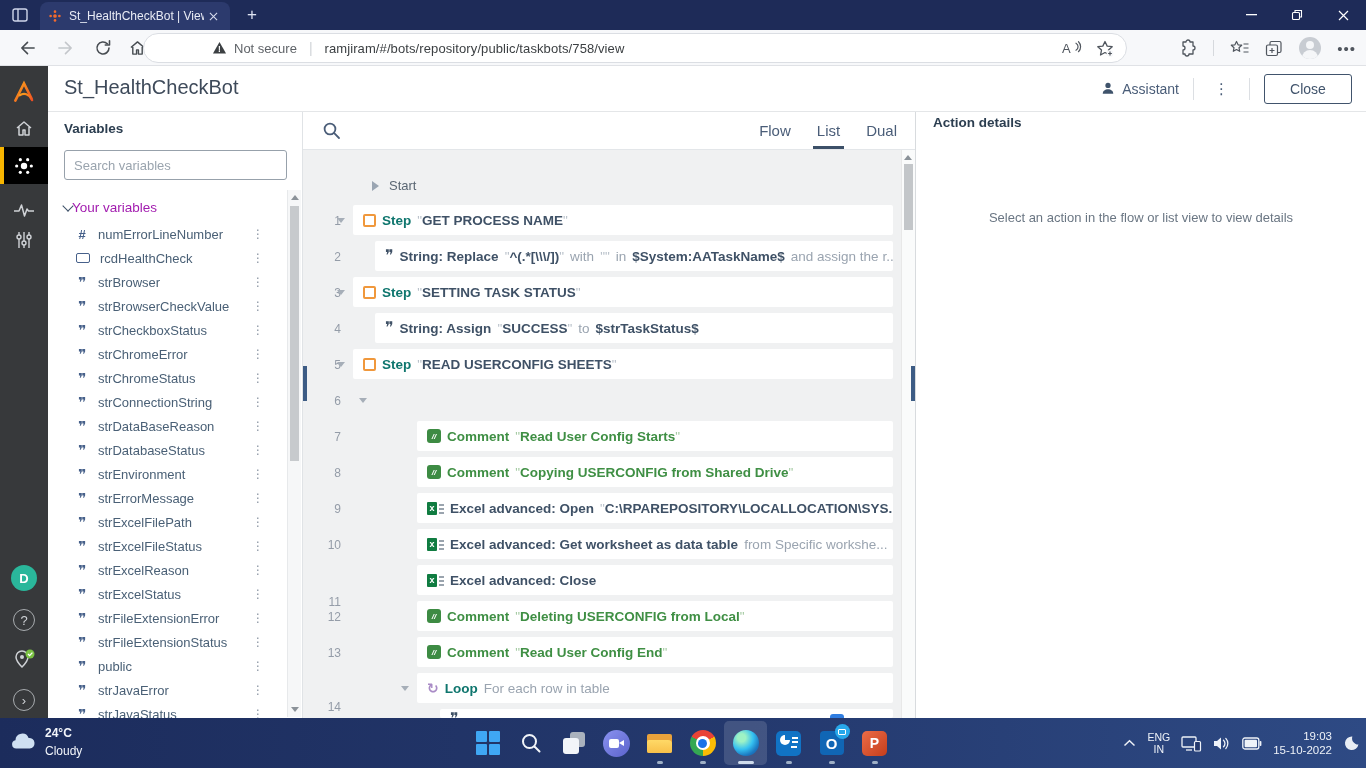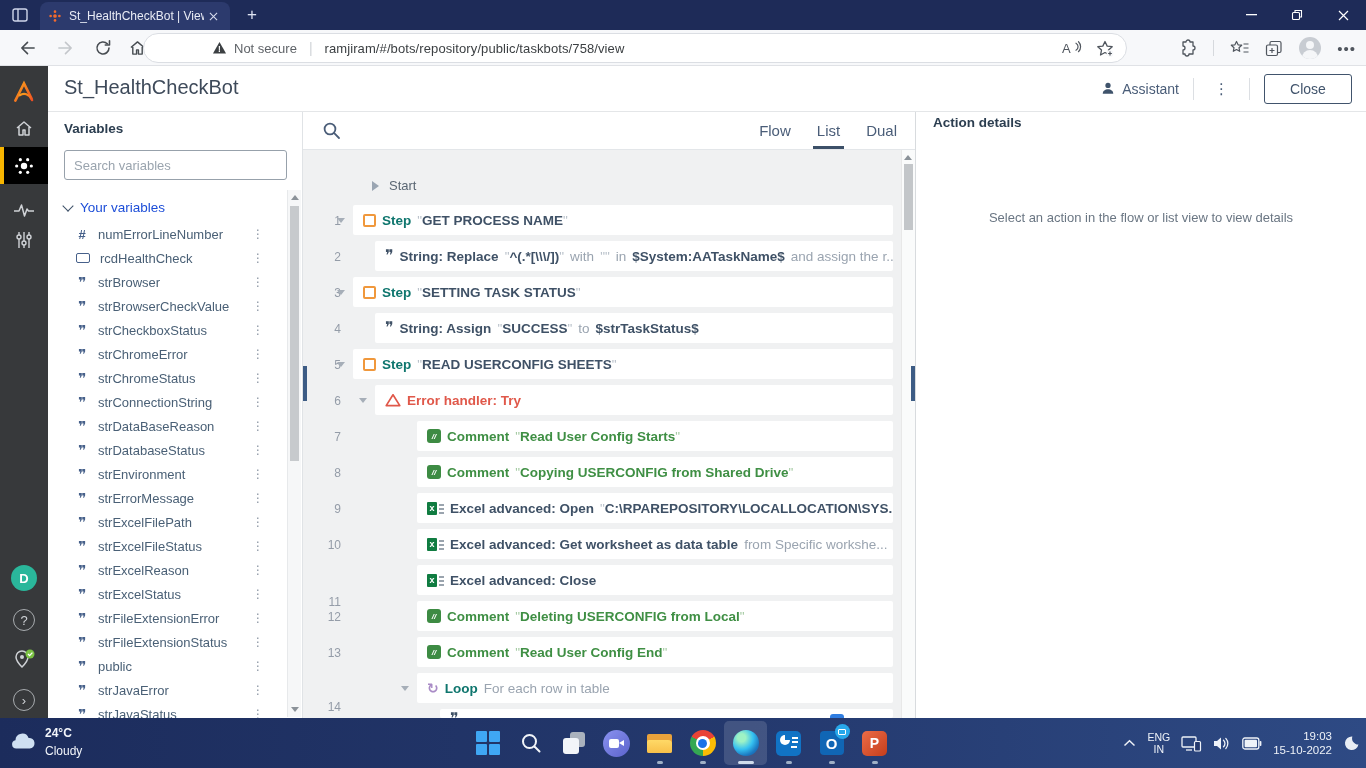--- a/index.html
+++ b/index.html
@@ -47,21 +47,21 @@
   .avatar-d{width:26px;height:26px;border-radius:50%;background:#2ab79b;color:#fff;font-size:13px;font-weight:700;
     display:flex;align-items:center;justify-content:center;}
   .circ-ic{width:22px;height:22px;border-radius:50%;border:1.5px solid #a7abae;color:#cfd2d6;font-size:13px;
     display:flex;align-items:center;justify-content:center;box-sizing:border-box;}
   
   #varspanel{position:absolute;left:48px;top:112px;width:255px;height:606px;background:#fff;border-right:1px solid #e0e3e6;box-sizing:border-box;}
   .vars-title{position:absolute;left:16px;top:9px;font-size:13.5px;font-weight:700;color:#2c3e50;}
   .vars-search{position:absolute;left:16px;top:38px;width:223px;height:30px;border:1px solid #97a1ab;border-radius:3px;
     box-sizing:border-box;font-size:13px;padding:0 9px;color:#3c4858;font-family:inherit;outline:none;}
   .vars-search::placeholder{color:#9aa4ae;}
-  .vars-group{position:absolute;left:16px;top:88px;display:flex;align-items:center;gap:8px;font-size:13.5px;color:#1d4ed8;}
+  .vars-group{position:absolute;left:16px;top:88px;display:flex;align-items:center;gap:0;font-size:13.5px;color:#a21caf;}
   .chev-down{width:7px;height:7px;border-left:1.6px solid #3c5068;border-bottom:1.6px solid #3c5068;transform:rotate(-45deg);margin-top:-3px;}
   #vars-list{position:absolute;left:0;top:110px;width:240px;height:496px;overflow:hidden;}
   .var-row{height:24px;display:flex;align-items:center;padding-left:24px;position:relative;}
   .vi{width:20px;display:flex;align-items:center;justify-content:center;color:#46608a;font-weight:700;}
   .vi-number{font-size:13px;}
   .vi-string{font-size:14px;line-height:10px;}
   .vi-record{width:12px;height:8px;border:1.6px solid #46608a;border-radius:2px;margin:0 4px;}
   .var-name{font-size:13px;color:#4a6076;margin-left:6px;}
   .var-menu{position:absolute;right:24px;color:#8a94a2;font-size:12px;}
   .vscroll{position:absolute;right:1px;top:78px;width:13px;height:527px;background:#f6f7f8;border-left:1px solid #e7e9eb;}
@@ -523,26 +523,20 @@
         </div>
         <span class="row-num" style="top: 208px;">5</span>
         <span class="caret" style="top: 212px; left: 34px;"></span>
         <div class="card" style="top: 199px; left: 50px;">
           <span class="i-step"></span>
           <span class="s-lo">Step</span>
           <span class="s-q">READ USERCONFIG SHEETS</span>
         </div>
         <span class="row-num" style="top: 244px;">6</span>
         <span class="caret" style="top: 248px; left: 56px;"></span>
-        <div class="card" style="top: 235px; left: 72px;">
-          <svg class="i-err" viewBox="0 0 16 14">
-            <path d="M8 1.8 L14.8 12.6 H1.2 Z" fill="none" stroke="#e0584a" stroke-width="1.7" stroke-linejoin="round"></path>
-          </svg>
-          <span class="s-lr">Error handler: Try</span>
-        </div>
         <span class="row-num" style="top: 280px;">7</span>
         <div class="card" style="top: 271px; left: 114px;">
           <span class="i-comment">//</span>
           <span class="s-g">Comment</span>
           <span class="s-qg">Read User Config Starts</span>
         </div>
         <span class="row-num" style="top: 316px;">8</span>
         <div class="card" style="top: 307px; left: 114px;">
           <span class="i-comment">//</span>
           <span class="s-g">Comment</span>

